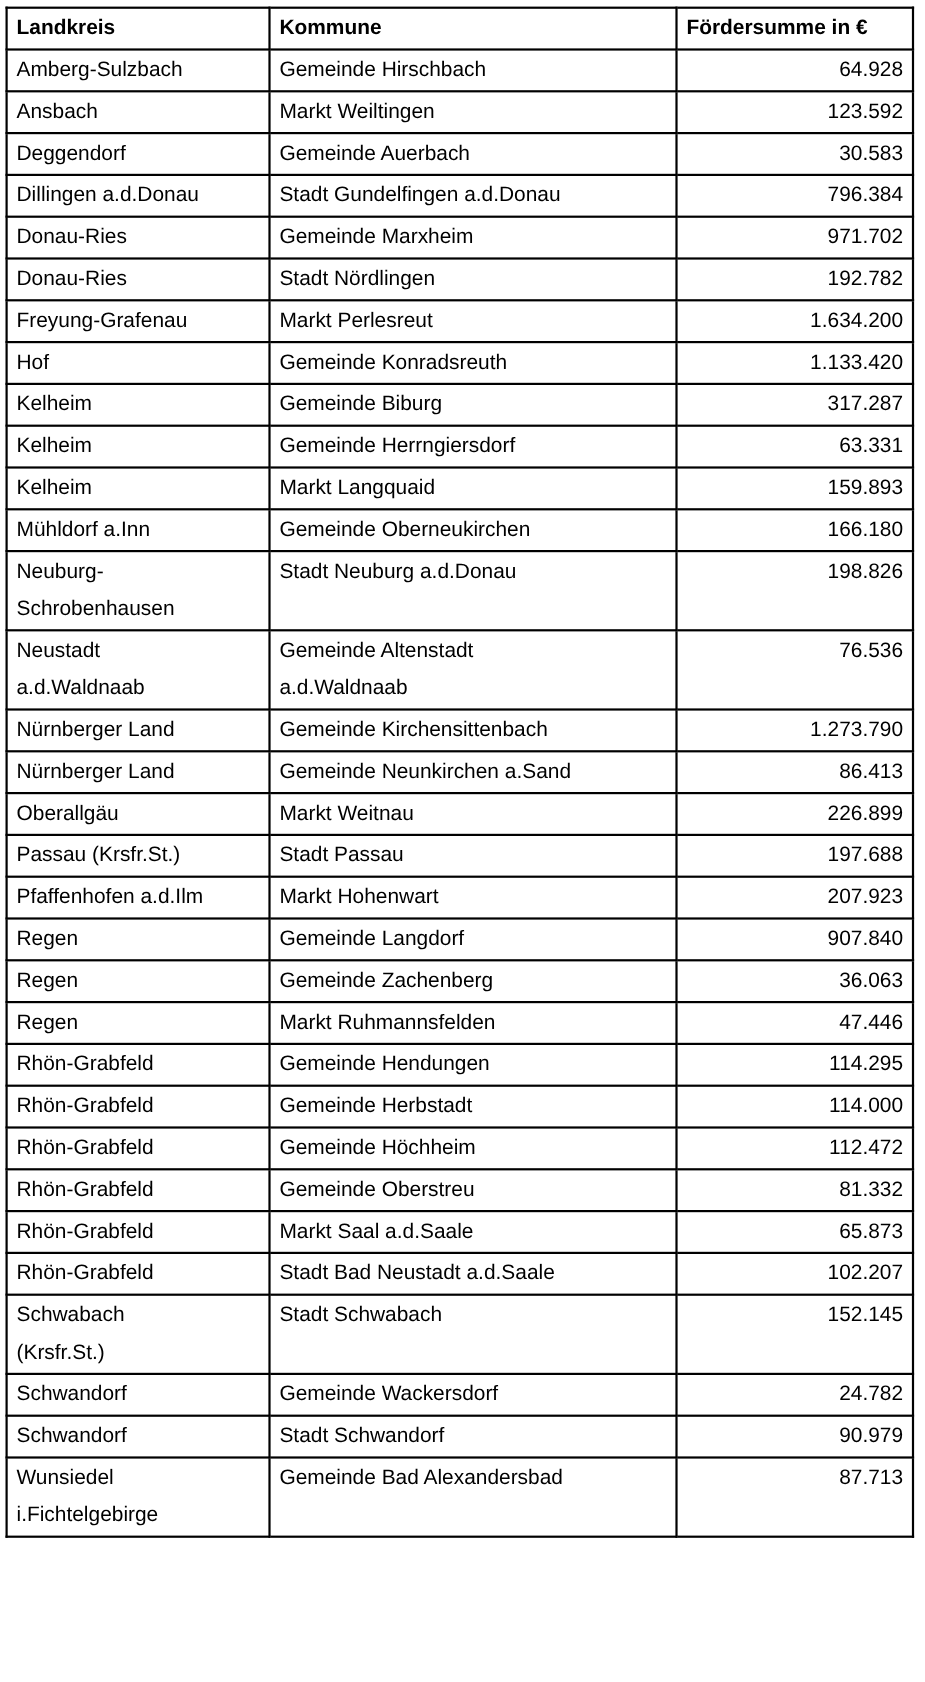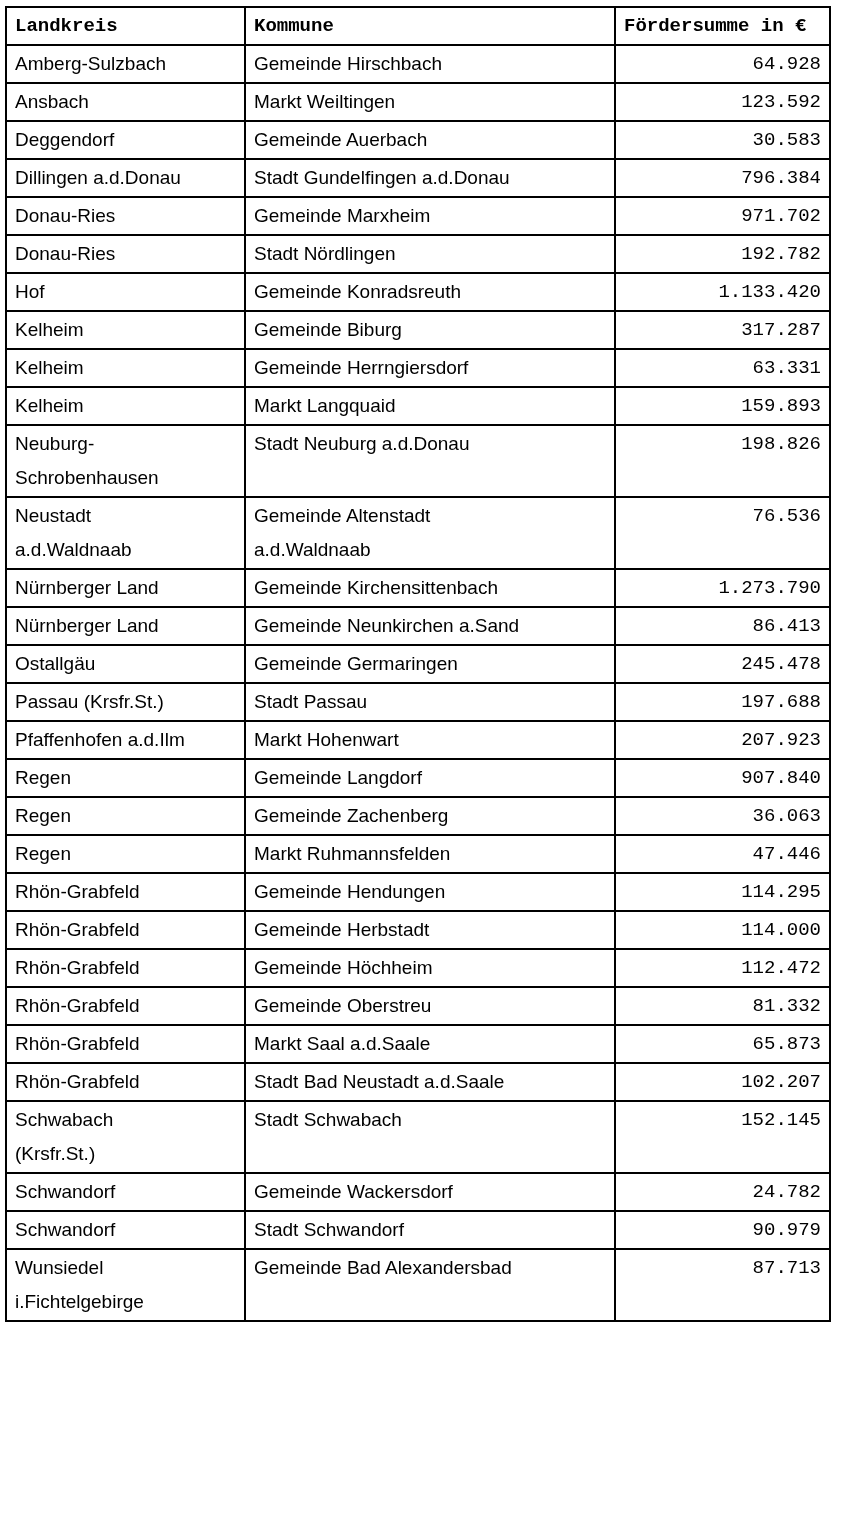--- a/index.html
+++ b/index.html
@@ -30,25 +30,23 @@
     line-height: 34px;
     vertical-align: top;
     padding: 1px 8px;
     white-space: pre-line;
     overflow: hidden;
     text-align: left;
     font-weight: normal;
   }
   th {
     font-weight: bold;
-    font-family: Liberation Mono, monospace;
   }
   td.num {
     text-align: right;
-    font-family: Liberation Mono, monospace;
   }
 </style>
 </head>
 <body>
 
 <div class="page">
   <table class="funding-table">
     <colgroup>
       <col class="col-landkreis">
       <col class="col-kommune">
@@ -86,38 +84,48 @@
           <td>Donau-Ries</td>
           <td>Gemeinde Marxheim</td>
           <td class="num">971.702</td>
         </tr>
         <tr>
           <td>Donau-Ries</td>
           <td>Stadt Nördlingen</td>
           <td class="num">192.782</td>
         </tr>
         <tr>
+          <td>Freyung-Grafenau</td>
+          <td>Markt Perlesreut</td>
+          <td class="num">1.634.200</td>
+        </tr>
+        <tr>
           <td>Hof</td>
           <td>Gemeinde Konradsreuth</td>
           <td class="num">1.133.420</td>
         </tr>
         <tr>
           <td>Kelheim</td>
           <td>Gemeinde Biburg</td>
           <td class="num">317.287</td>
         </tr>
         <tr>
           <td>Kelheim</td>
           <td>Gemeinde Herrngiersdorf</td>
           <td class="num">63.331</td>
         </tr>
         <tr>
           <td>Kelheim</td>
           <td>Markt Langquaid</td>
           <td class="num">159.893</td>
+        </tr>
+        <tr>
+          <td>Mühldorf a.Inn</td>
+          <td>Gemeinde Oberneukirchen</td>
+          <td class="num">166.180</td>
         </tr>
         <tr>
           <td>Neuburg-
 Schrobenhausen</td>
           <td>Stadt Neuburg a.d.Donau</td>
           <td class="num">198.826</td>
         </tr>
         <tr>
           <td>Neustadt
 a.d.Waldnaab</td>
@@ -129,23 +137,23 @@
           <td>Nürnberger Land</td>
           <td>Gemeinde Kirchensittenbach</td>
           <td class="num">1.273.790</td>
         </tr>
         <tr>
           <td>Nürnberger Land</td>
           <td>Gemeinde Neunkirchen a.Sand</td>
           <td class="num">86.413</td>
         </tr>
         <tr>
-          <td>Ostallgäu</td>
-          <td>Gemeinde Germaringen</td>
-          <td class="num">245.478</td>
+          <td>Oberallgäu</td>
+          <td>Markt Weitnau</td>
+          <td class="num">226.899</td>
         </tr>
         <tr>
           <td>Passau (Krsfr.St.)</td>
           <td>Stadt Passau</td>
           <td class="num">197.688</td>
         </tr>
         <tr>
           <td>Pfaffenhofen a.d.Ilm</td>
           <td>Markt Hohenwart</td>
           <td class="num">207.923</td>

